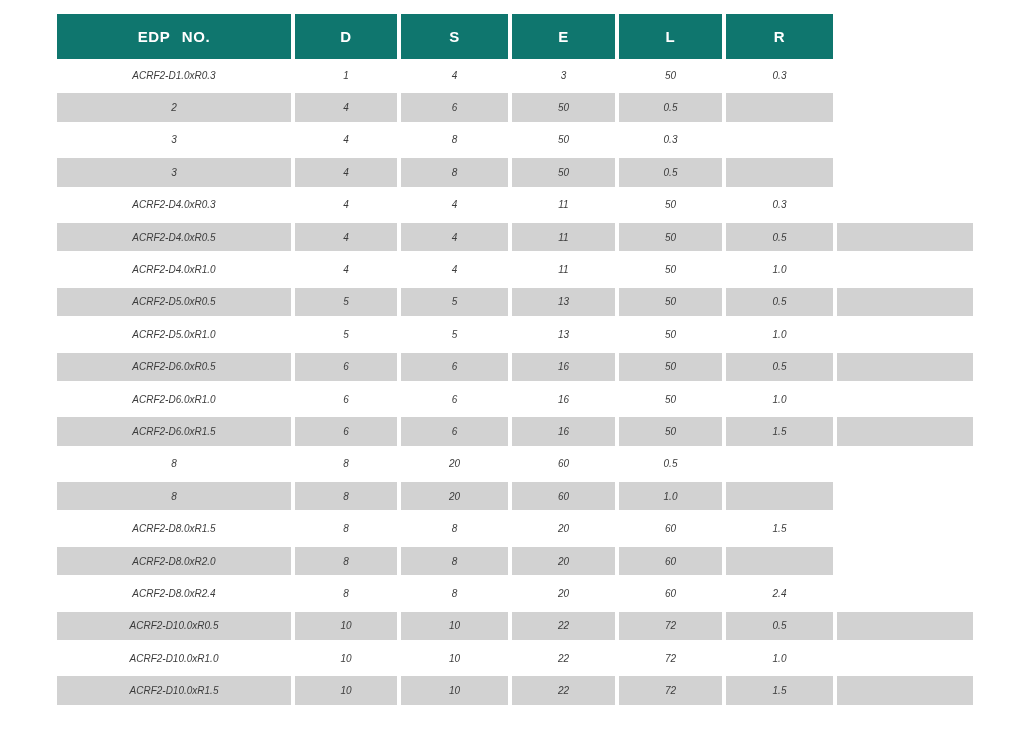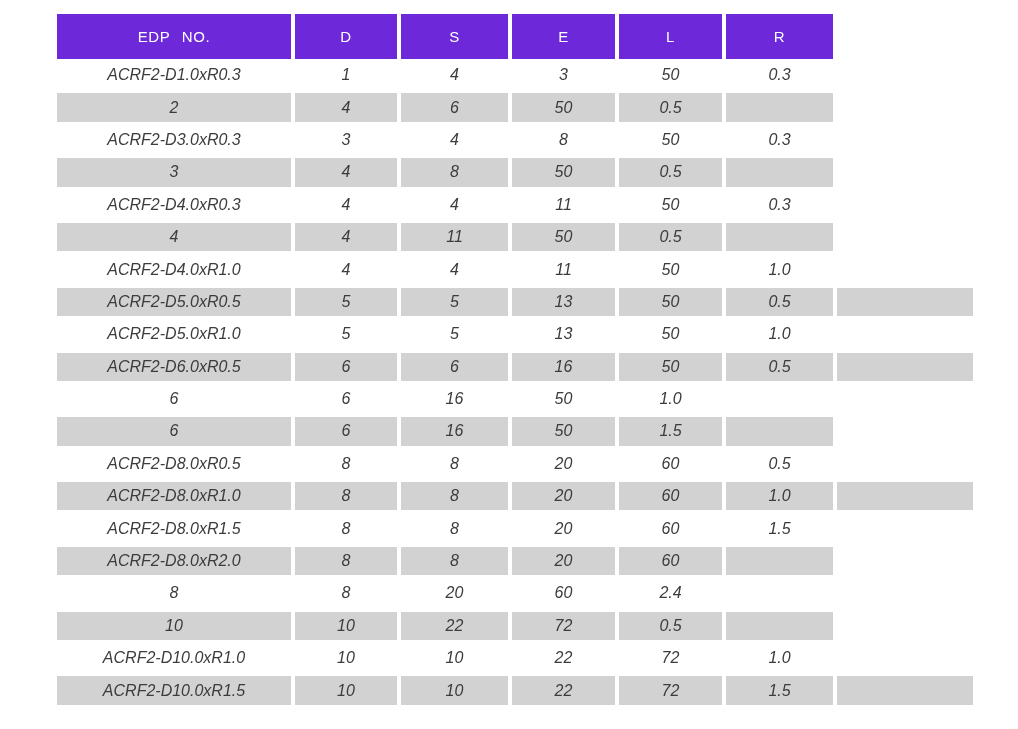--- a/index.html
+++ b/index.html
@@ -29,36 +29,36 @@
 
   .header-row, .body-row {
     display: grid;
     grid-template-columns: 234px 106px 111px 107px 107px 111px 140px;
     width: 916px;
   }
 
   .header-row { height: 45px; }
 
   .hcell {
-    background: #6d28d9;
+    background: #0f766e;
     color: #ffffff;
-    font-weight: normal;
+    font-weight: bold;
     font-size: 15px;
     letter-spacing: 0.6px;
     display: flex;
     align-items: center;
     justify-content: center;
   }
   .hcell + .hcell { border-left: 4px solid #ffffff; }
   .hcell.first { word-spacing: 7px; }
 
   .body-row {
     height: 32.4px;
     font-style: italic;
-    font-size: 16px;
+    font-size: 10px;
     color: #3c3c3c;
   }
 
   .body-row .cell {
     display: flex;
     align-items: center;
     justify-content: center;
     background: transparent;
     border-left: 4px solid transparent;
   }
@@ -98,21 +98,20 @@
         </div>
         <div class="body-row shaded">
           <div class="cell">2</div>
           <div class="cell">4</div>
           <div class="cell">6</div>
           <div class="cell">50</div>
           <div class="cell">0.5</div>
           <div class="cell"></div>
         </div>
         <div class="body-row plain">
-          <div class="cell">ACRF2-D3.0xR0.3</div>
           <div class="cell">3</div>
           <div class="cell">4</div>
           <div class="cell">8</div>
           <div class="cell">50</div>
           <div class="cell">0.3</div>
           <div class="cell"></div>
         </div>
         <div class="body-row shaded">
           <div class="cell">3</div>
           <div class="cell">4</div>
@@ -124,20 +123,21 @@
         <div class="body-row plain">
           <div class="cell">ACRF2-D4.0xR0.3</div>
           <div class="cell">4</div>
           <div class="cell">4</div>
           <div class="cell">11</div>
           <div class="cell">50</div>
           <div class="cell">0.3</div>
           <div class="cell"></div>
         </div>
         <div class="body-row shaded">
+          <div class="cell">ACRF2-D4.0xR0.5</div>
           <div class="cell">4</div>
           <div class="cell">4</div>
           <div class="cell">11</div>
           <div class="cell">50</div>
           <div class="cell">0.5</div>
           <div class="cell"></div>
         </div>
         <div class="body-row plain">
           <div class="cell">ACRF2-D4.0xR1.0</div>
           <div class="cell">4</div>
@@ -168,46 +168,46 @@
         <div class="body-row shaded">
           <div class="cell">ACRF2-D6.0xR0.5</div>
           <div class="cell">6</div>
           <div class="cell">6</div>
           <div class="cell">16</div>
           <div class="cell">50</div>
           <div class="cell">0.5</div>
           <div class="cell"></div>
         </div>
         <div class="body-row plain">
+          <div class="cell">ACRF2-D6.0xR1.0</div>
           <div class="cell">6</div>
           <div class="cell">6</div>
           <div class="cell">16</div>
           <div class="cell">50</div>
           <div class="cell">1.0</div>
           <div class="cell"></div>
         </div>
         <div class="body-row shaded">
+          <div class="cell">ACRF2-D6.0xR1.5</div>
           <div class="cell">6</div>
           <div class="cell">6</div>
           <div class="cell">16</div>
           <div class="cell">50</div>
           <div class="cell">1.5</div>
           <div class="cell"></div>
         </div>
         <div class="body-row plain">
-          <div class="cell">ACRF2-D8.0xR0.5</div>
-          <div class="cell">8</div>
-          <div class="cell">8</div>
-          <div class="cell">20</div>
-          <div class="cell">60</div>
-          <div class="cell">0.5</div>
-          <div class="cell"></div>
-        </div>
-        <div class="body-row shaded">
-          <div class="cell">ACRF2-D8.0xR1.0</div>
+          <div class="cell">8</div>
+          <div class="cell">8</div>
+          <div class="cell">20</div>
+          <div class="cell">60</div>
+          <div class="cell">0.5</div>
+          <div class="cell"></div>
+        </div>
+        <div class="body-row shaded">
           <div class="cell">8</div>
           <div class="cell">8</div>
           <div class="cell">20</div>
           <div class="cell">60</div>
           <div class="cell">1.0</div>
           <div class="cell"></div>
         </div>
         <div class="body-row plain">
           <div class="cell">ACRF2-D8.0xR1.5</div>
           <div class="cell">8</div>
@@ -219,28 +219,30 @@
         </div>
         <div class="body-row shaded">
           <div class="cell">ACRF2-D8.0xR2.0</div>
           <div class="cell">8</div>
           <div class="cell">8</div>
           <div class="cell">20</div>
           <div class="cell">60</div>
           <div class="cell"></div>
         </div>
         <div class="body-row plain">
+          <div class="cell">ACRF2-D8.0xR2.4</div>
           <div class="cell">8</div>
           <div class="cell">8</div>
           <div class="cell">20</div>
           <div class="cell">60</div>
           <div class="cell">2.4</div>
           <div class="cell"></div>
         </div>
         <div class="body-row shaded">
+          <div class="cell">ACRF2-D10.0xR0.5</div>
           <div class="cell">10</div>
           <div class="cell">10</div>
           <div class="cell">22</div>
           <div class="cell">72</div>
           <div class="cell">0.5</div>
           <div class="cell"></div>
         </div>
         <div class="body-row plain">
           <div class="cell">ACRF2-D10.0xR1.0</div>
           <div class="cell">10</div>

